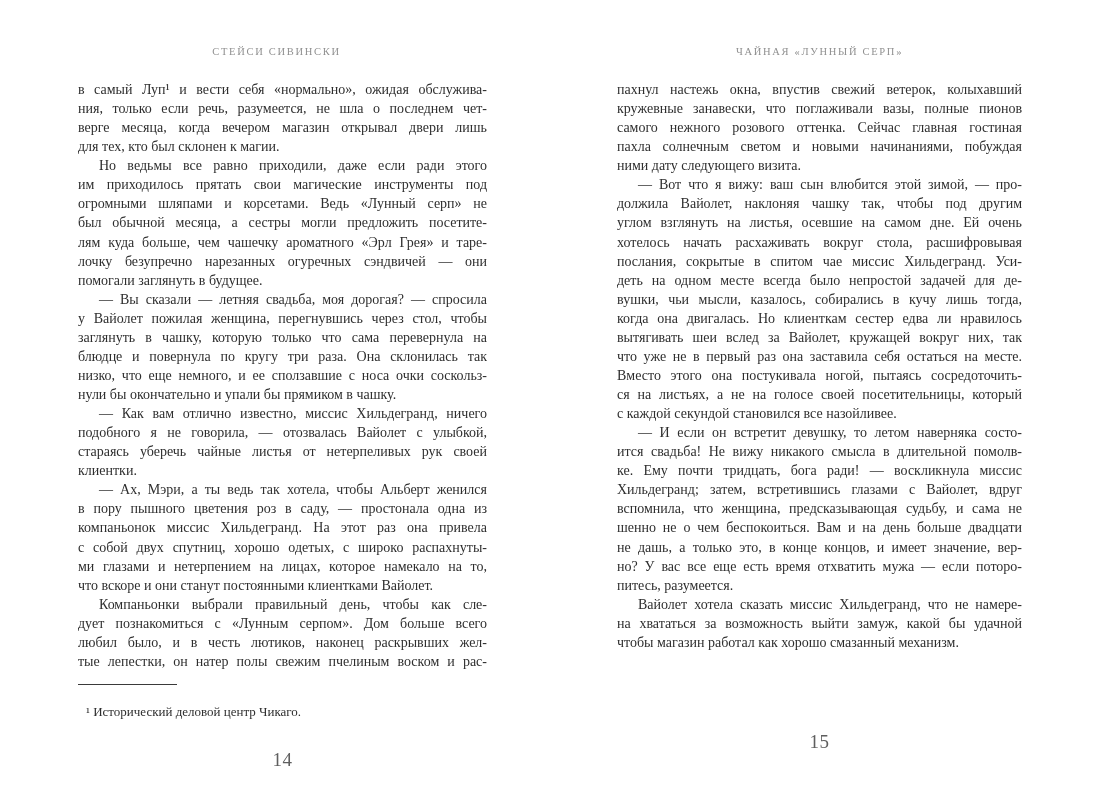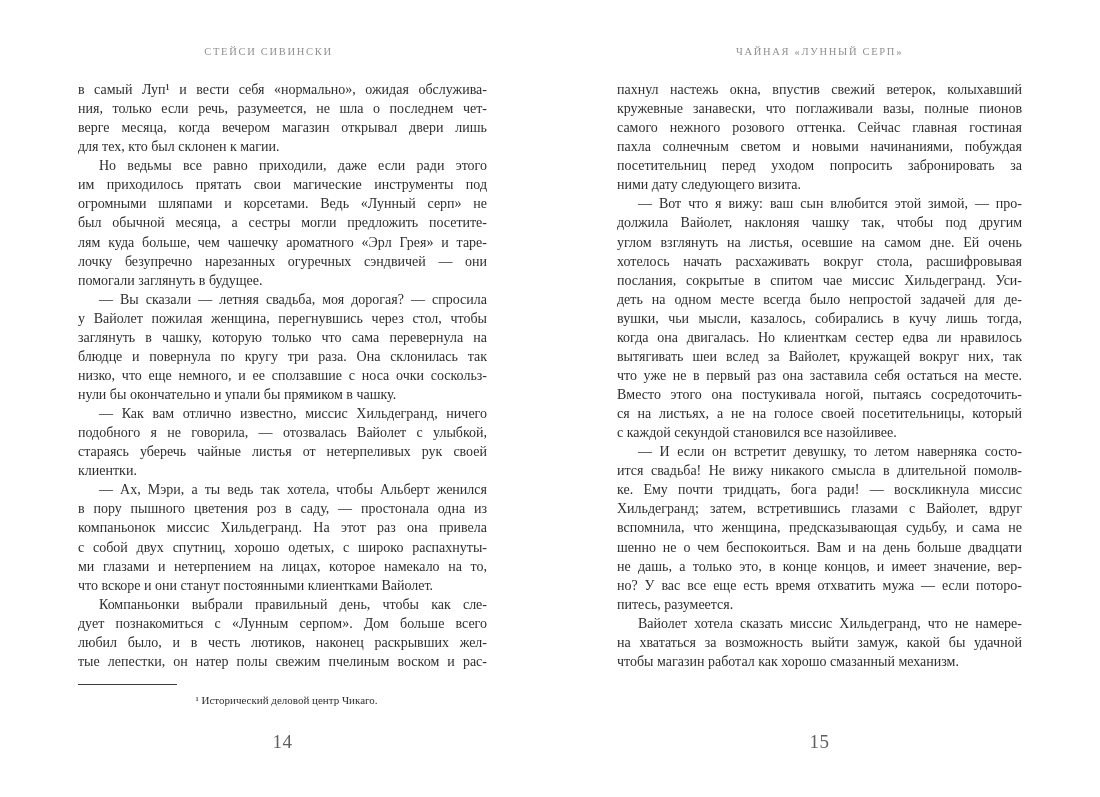--- a/index.html
+++ b/index.html
@@ -14,21 +14,21 @@
   }
   .running-header {
     position: absolute;
     top: 46px;
     font-size: 10.5px;
     letter-spacing: 1.7px;
     color: #8f8f8f;
     text-align: center;
     white-space: nowrap;
   }
-  .running-header.left  { left: 64px;  width: 409px; }
+  .running-header.left  { left: 72px;  width: 409px; }
   .running-header.right { left: 617px; width: 405px; }
 
   .body-col { position: absolute; top: 80px; }
   .body-col.left  { left: 78px;  width: 409px; }
   .body-col.right { left: 617px; width: 405px; font-family: Liberation Serif, serif; }
 
   .line {
     font-size: 14px;
     line-height: 19.07px;
     height: 19.07px;
@@ -36,31 +36,31 @@
     text-align-last: justify;
     overflow: hidden;
     white-space: normal;
   }
   .line.end    { text-align-last: left; }
   .line.indent { text-indent: 21px; }
   .line em     { font-style: italic; }
 
   .footnote-block { margin-top: 13px; }
   .footnote-rule  { width: 99px; border-top: 1.5px solid #3a3a3a; height: 0; }
-  .footnote-text  { margin-top: 8px; padding-left: 8px; font-size: 11px; line-height: 15px; color: #2e2e2e; text-align: center; }
+  .footnote-text  { margin-top: 19px; padding-left: 8px; font-size: 13px; line-height: 15px; color: #2e2e2e; }
 
   .page-number {
     position: absolute;
     top: 731px;
     font-size: 19px;
     letter-spacing: 0.5px;
     color: #5f5f5f;
     text-align: center;
   }
-  .page-number.left  { left: 78px;  width: 409px; }
+  .page-number.left  { left: 78px;  width: 409px; margin-top: 18px; }
   .page-number.right { left: 617px; width: 405px; }
 </style>
 </head>
 <body>
 
 <div class="spread">
 
   <div class="running-header left">СТЕЙСИ СИВИНСКИ</div>
 
   <div class="running-header right">ЧАЙНАЯ «ЛУННЫЙ СЕРП»</div>
@@ -101,21 +101,20 @@
         <div class="footnote-rule"></div>
         <div class="footnote-text">¹ Исторический деловой центр Чикаго.</div>
       </div>
     </div>
 
   <div class="body-col right">
       <div class="line">пахнул настежь окна, впустив свежий ветерок, колыхавший</div>
       <div class="line">кружевные занавески, что поглаживали вазы, полные пионов</div>
       <div class="line">самого нежного розового оттенка. Сейчас главная гостиная</div>
       <div class="line">пахла солнечным светом и новыми начинаниями, побуждая</div>
-      <div class="line">посетительниц перед уходом попросить забронировать за</div>
       <div class="line end">ними дату следующего визита.</div>
       <div class="line indent">— Вот что я вижу: ваш сын влюбится этой зимой, — про-</div>
       <div class="line">должила Вайолет, наклоняя чашку так, чтобы под другим</div>
       <div class="line">углом взглянуть на листья, осевшие на самом дне. Ей очень</div>
       <div class="line">хотелось начать расхаживать вокруг стола, расшифровывая</div>
       <div class="line">послания, сокрытые в спитом чае миссис Хильдегранд. Уси-</div>
       <div class="line">деть на одном месте всегда было непростой задачей для де-</div>
       <div class="line">вушки, чьи мысли, казалось, собирались в кучу лишь тогда,</div>
       <div class="line">когда она двигалась. Но клиенткам сестер едва ли нравилось</div>
       <div class="line">вытягивать шеи вслед за Вайолет, кружащей вокруг них, так</div>

